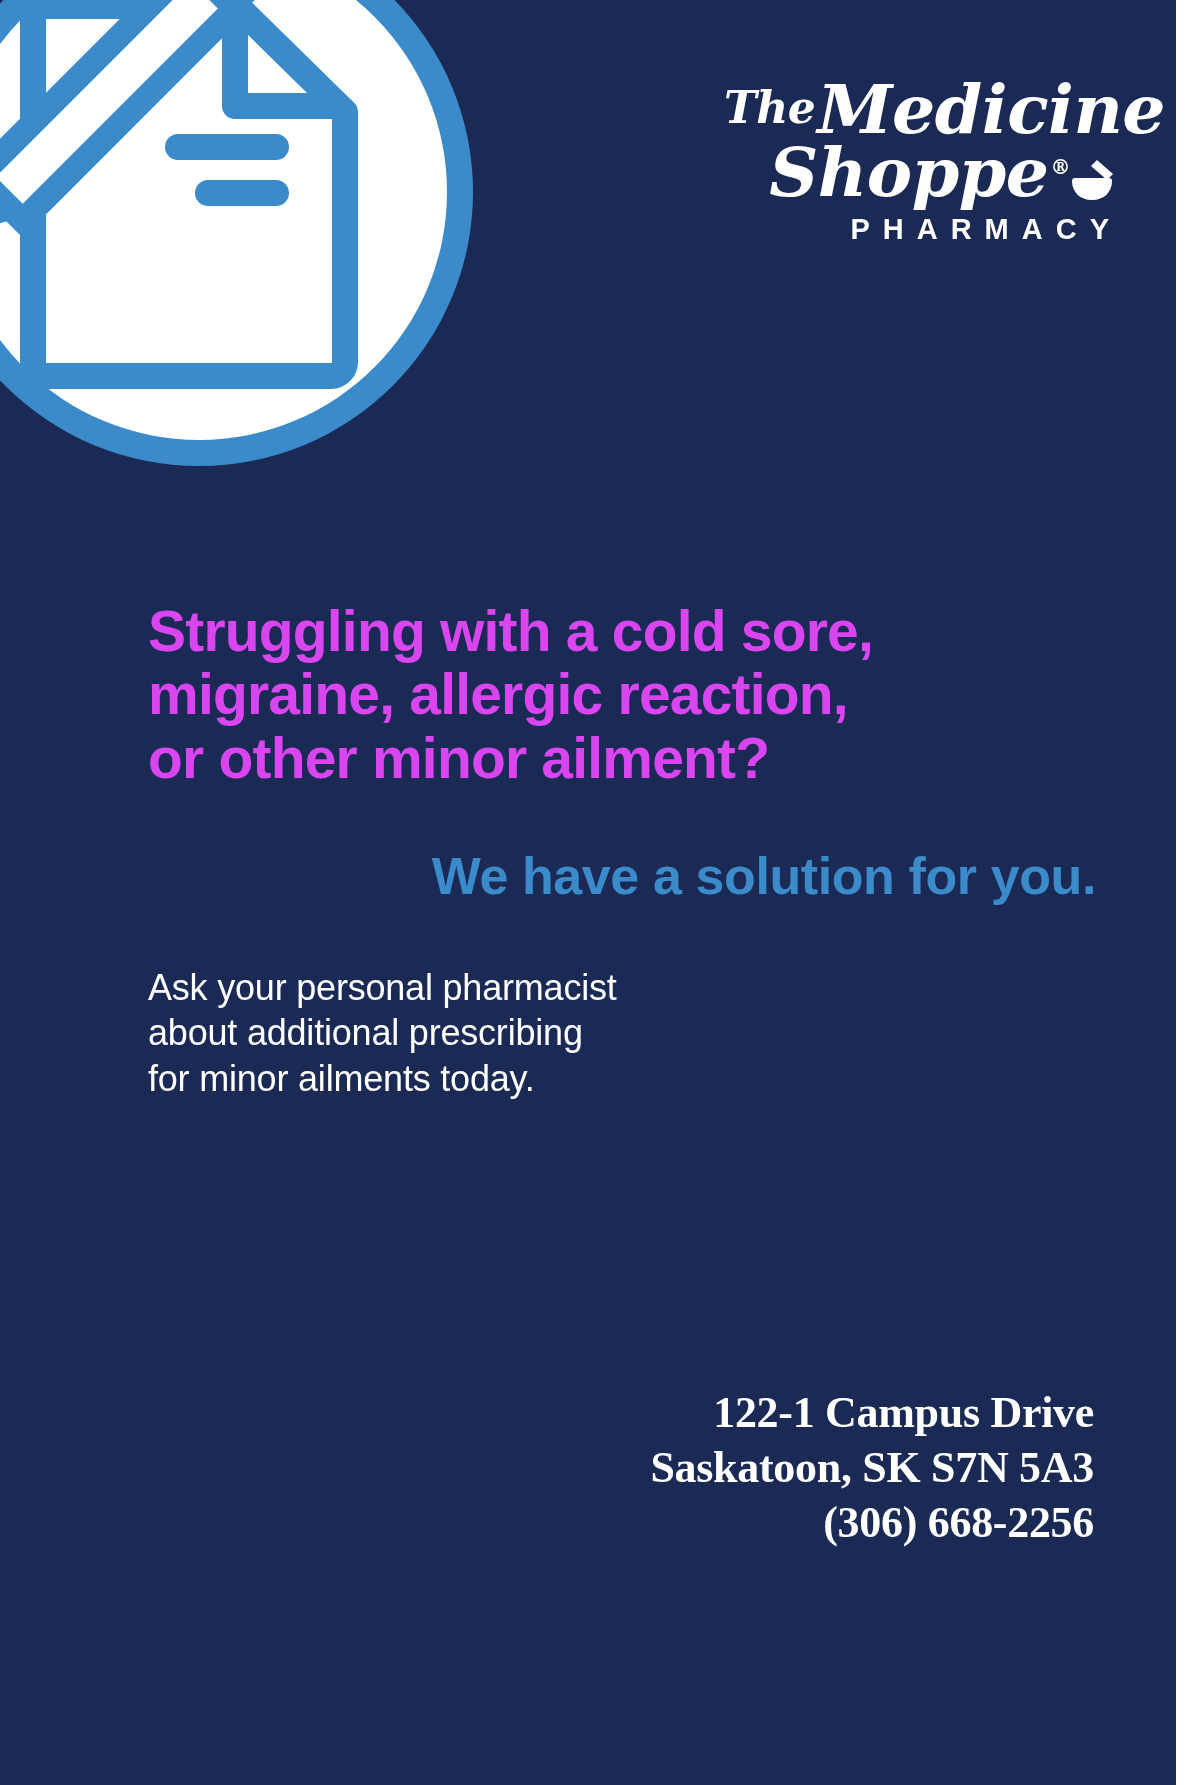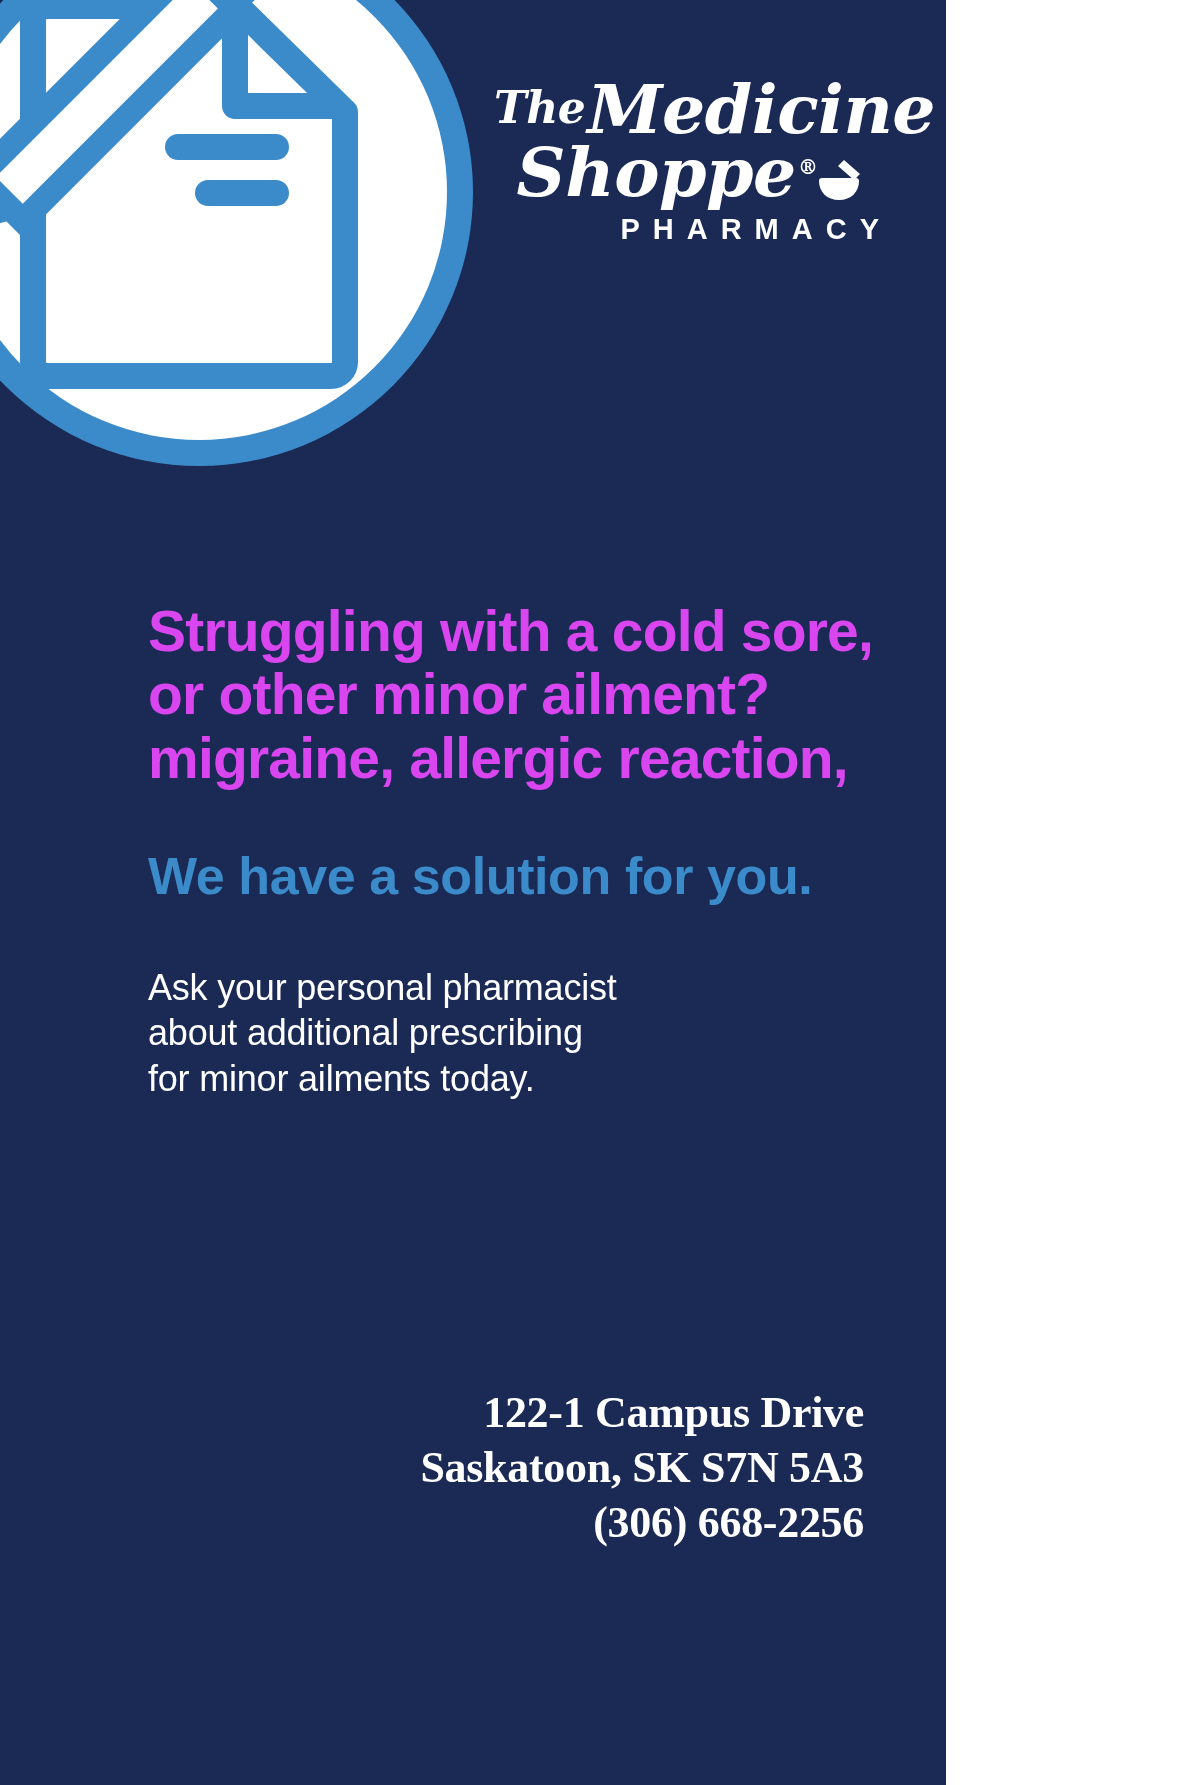--- a/index.html
+++ b/index.html
@@ -6,21 +6,21 @@
     margin: 0;
     padding: 0;
   }
   body {
     font-family: "Liberation Sans", sans-serif;
     background: #ffffff;
   }
 
   #poster {
     position: relative;
-    width: 946px;
+    width: 1176px;
     height: 1785px;
     background: #1a2a55;
     overflow: hidden;
   }
 
   
   .badge {
     position: absolute;
     left: -75px;
     top: -82px;
@@ -75,21 +75,20 @@
   .logo-the {
     font-size: 44px;
     vertical-align: 10px;
     margin-right: 2px;
   }
   .logo-line2 {
     font-size: 68px;
     white-space: nowrap;
     position: relative;
     padding-right: 6px;
-    text-align: center;
   }
   .logo-reg {
     font-size: 20px;
     font-style: normal;
     vertical-align: 22px;
     margin-left: 2px;
   }
   .logo-pestle {
     display: inline-block;
     position: relative;
@@ -129,20 +128,21 @@
 
   .tagline {
     color: #3b8bcb;
     font-family: "Liberation Sans", sans-serif;
     font-weight: bold;
     font-size: 52px;
     line-height: 1.1;
     letter-spacing: -0.4px;
     margin: 58px 0 0 0;
     white-space: nowrap;
+    text-align: right;
   }
 
   .body-copy {
     color: #ffffff;
     font-family: "Liberation Sans", sans-serif;
     font-weight: normal;
     font-size: 36px;
     line-height: 1.26;
     letter-spacing: -0.2px;
     margin: 60px 0 0 0;
@@ -196,22 +196,22 @@
               <path d="M25 2 L41 16 L35 22 L19 8 Z" fill="#ffffff"></path>
               <path d="M3 20 h34 a3 3 0 0 1 3 3 c0 11 -8 19 -20 19 S0 34 0 23 a3 3 0 0 1 3 -3 z" fill="#ffffff"></path>
             </svg></span></div>
     </div>
     <div class="logo-pharmacy">PHARMACY</div>
   </div>
 
   <div class="copy">
     <div class="headline">
       <div>Struggling with a cold sore,</div>
+      <div>migraine, allergic reaction,</div>
       <div>or other minor ailment?</div>
-      <div>migraine, allergic reaction,</div>
     </div>
 
     <div class="tagline">We have a solution for you.</div>
 
     <div class="body-copy">
       <div>Ask your personal pharmacist</div>
       <div>about additional prescribing</div>
       <div>for minor ailments today.</div>
     </div>
   </div>

